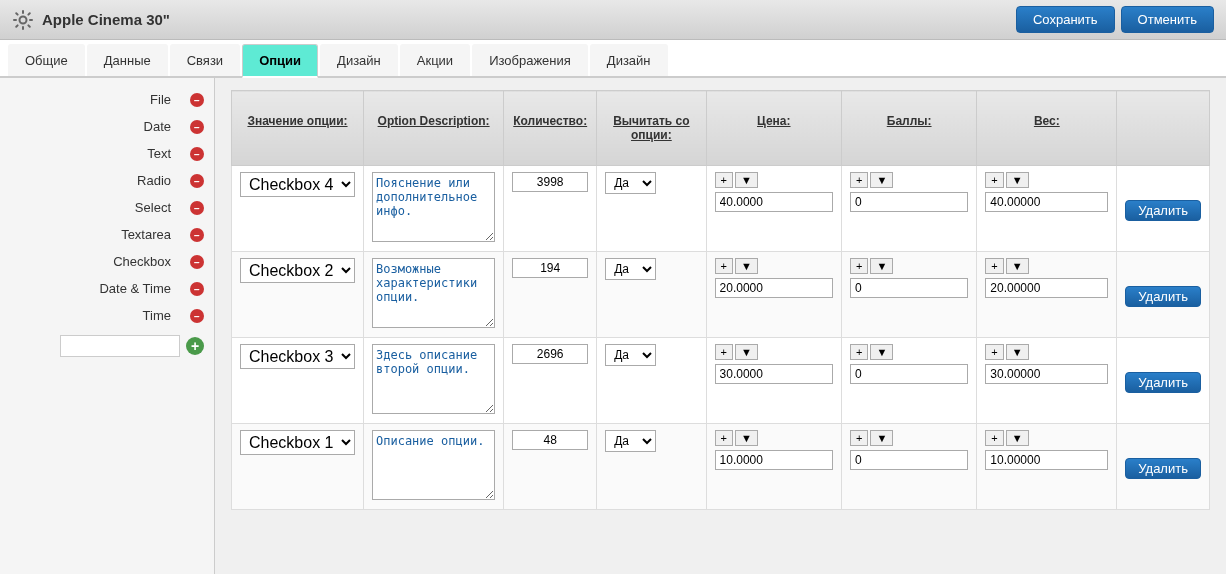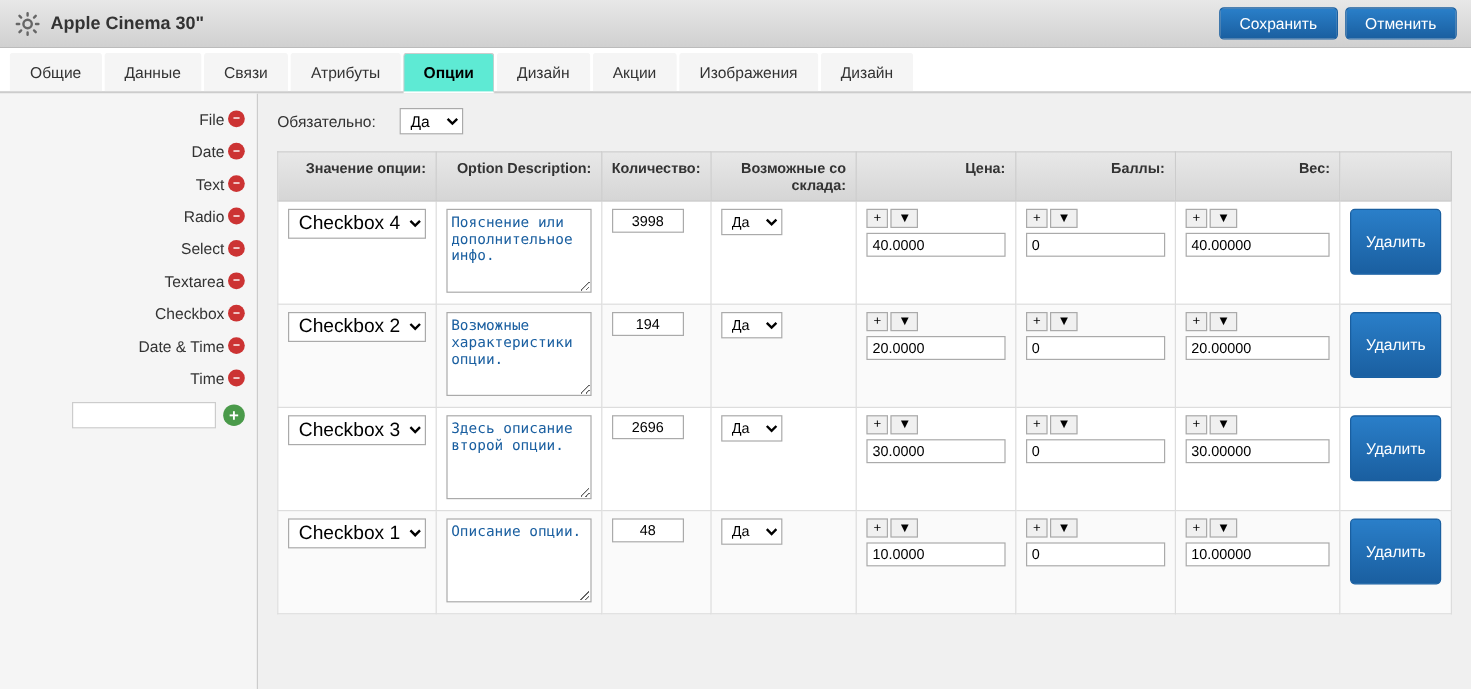--- a/index.html
+++ b/index.html
@@ -83,24 +83,24 @@
 
     
     .sidebar {
       width: 215px;
       border-right: 1px solid #ccc;
       background: #f5f5f5;
       padding: 8px 0;
     }
     .sidebar-item {
       display: flex;
-      align-items: flex-start;
+      align-items: flex-end;
       justify-content: flex-end;
       padding: 6px 10px;
-      gap: 3px;
+      gap: 19px;
       margin-left: 25px;
     }
     .sidebar-item-label {
       font-size: 13px;
       color: #333;
     }
     .remove-icon {
       width: 14px; height: 14px;
       border-radius: 50%;
       background: #cc3333;
@@ -172,26 +172,27 @@
     
     .options-table {
       width: 100%;
       border-collapse: collapse;
       background: #fff;
       border: 1px solid #ccc;
     }
     .options-table th {
       background: linear-gradient(to bottom, #e8e8e8, #d5d5d5);
       border: 1px solid #ccc;
-      padding: 6px 8px;
+      padding: 23px 8px;
       font-size: 12px;
       font-weight: bold;
       color: #333;
-      text-align: right;
+      text-align: center;
       vertical-align: top;
+      text-decoration: underline;
     }
     .options-table td {
       border: 1px solid #ddd;
       padding: 6px 8px;
       vertical-align: top;
     }
     .options-table tr:nth-child(even) td { background: #fafafa; }
 
     .option-type-select {
       border: 1px solid #aaa;
@@ -205,21 +206,21 @@
       border: 1px solid #aaa;
       font-size: 12px;
       resize: vertical;
       color: #1a5fa0;
       padding: 3px;
     }
     .qty-input {
       border: 1px solid #aaa;
       font-size: 12px;
       padding: 2px 4px;
-      width: 60px;
+      width: 76px;
       text-align: center;
     }
     .deduct-select {
       border: 1px solid #aaa;
       font-size: 12px;
       padding: 2px 4px;
       background: #fff;
     }
 
     .price-cell { min-width: 80px; }
@@ -249,25 +250,26 @@
     .value-input {
       border: 1px solid #aaa;
       font-size: 12px;
       padding: 2px 4px;
       width: 100%;
     }
     .btn-delete {
       background: linear-gradient(to bottom, #2a7fc9, #1a5fa0);
       color: #fff;
       border: 1px solid #1a5fa0;
-      padding: 19px 12px;
+      padding: 2px 12px;
       border-radius: 4px;
       cursor: pointer;
       font-size: 13px;
       white-space: nowrap;
+      margin-top: 28px;
     }
     .stepper-container {
       display: flex;
       flex-direction: column;
     }
   </style>
 </head>
 <body>
 
 <div class="header">
@@ -281,21 +283,20 @@
   <div class="header-buttons">
     <button class="btn-save">Сохранить</button>
     <button class="btn-cancel">Отменить</button>
   </div>
 </div>
 
 <div class="tabs" id="tabs-bar">
     <div class="tab">Общие</div>
     <div class="tab">Данные</div>
     <div class="tab">Связи</div>
-    <div class="tab">Атрибуты</div>
     <div class="tab active">Опции</div>
     <div class="tab">Дизайн</div>
     <div class="tab">Акции</div>
     <div class="tab">Изображения</div>
     <div class="tab">Дизайн</div>
   </div>
 
 <div class="main">
 
   <div class="sidebar" id="sidebar">
@@ -335,32 +336,28 @@
     <span class="sidebar-item-label">Time</span>
     <button class="remove-icon">−</button>
   </div>
       <div class="sidebar-add-row">
   <input type="text" class="sidebar-add-input" value="" style="">
   <button class="add-icon">+</button>
 </div>
     </div>
 
   <div class="content">
-    <div class="required-row">
-      <span class="required-label">Обязательно:</span>
-      <select class="select-small" id="required-select"><option value="Да">Да</option><option value="Нет">Нет</option></select>
-    </div>
 
     <table class="options-table">
       <thead>
         <tr id="table-header">
             <th>Значение опции:</th>
             <th>Option Description:</th>
             <th>Количество:</th>
-            <th>Возможные со склада:</th>
+            <th>Вычитать со опции:</th>
             <th>Цена:</th>
             <th>Баллы:</th>
             <th>Вес:</th>
             <th></th>
           </tr>
       </thead>
       <tbody id="table-body">
           <tr>
             <td><select class="option-type-select"><option>Checkbox 4</option></select></td>
             <td><textarea class="option-desc-textarea" style="">Пояснение или дополнительное инфо.</textarea></td>

